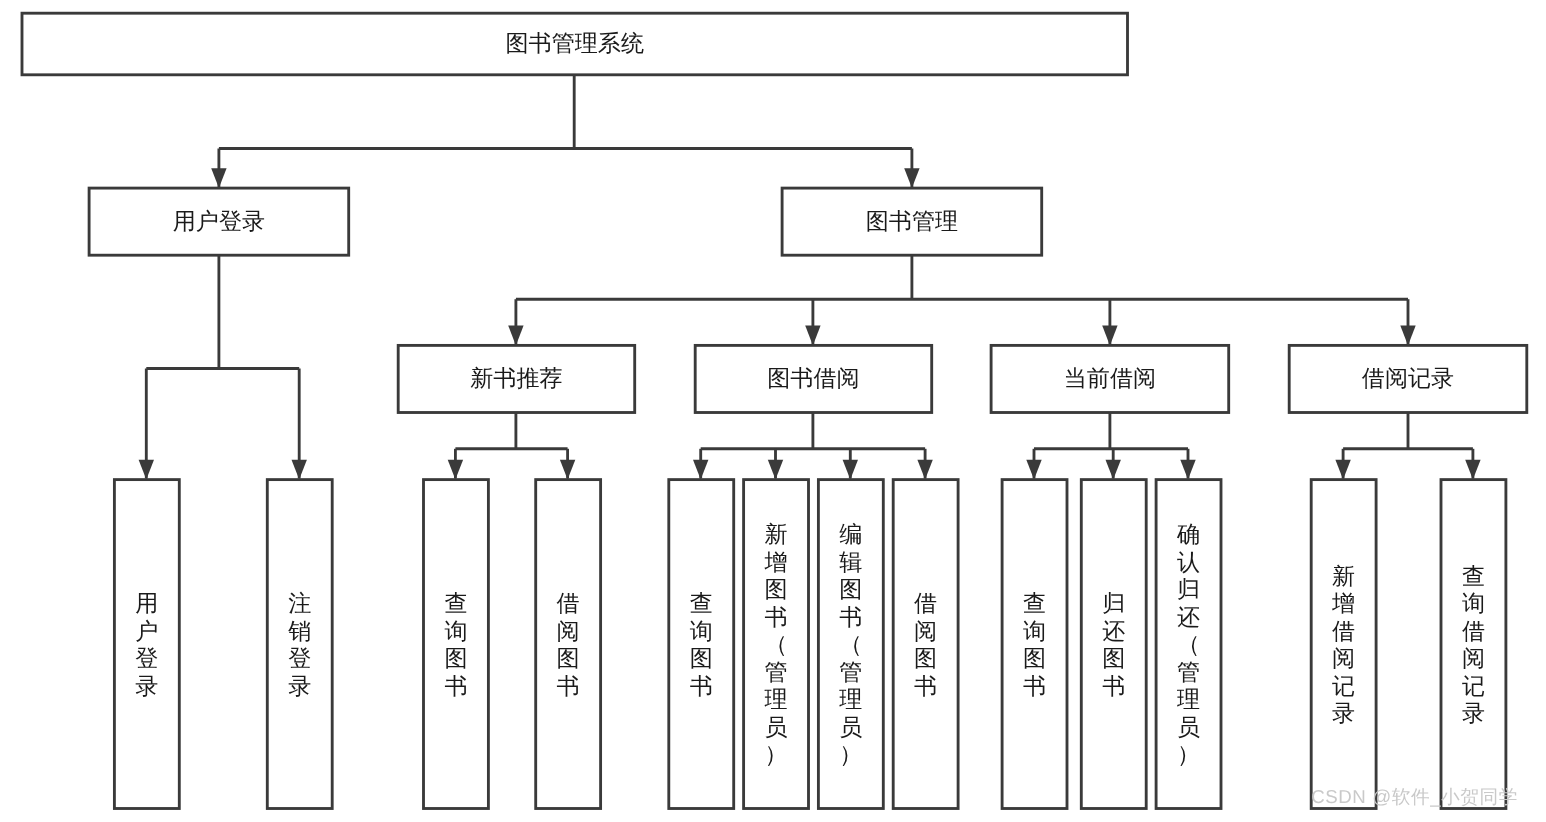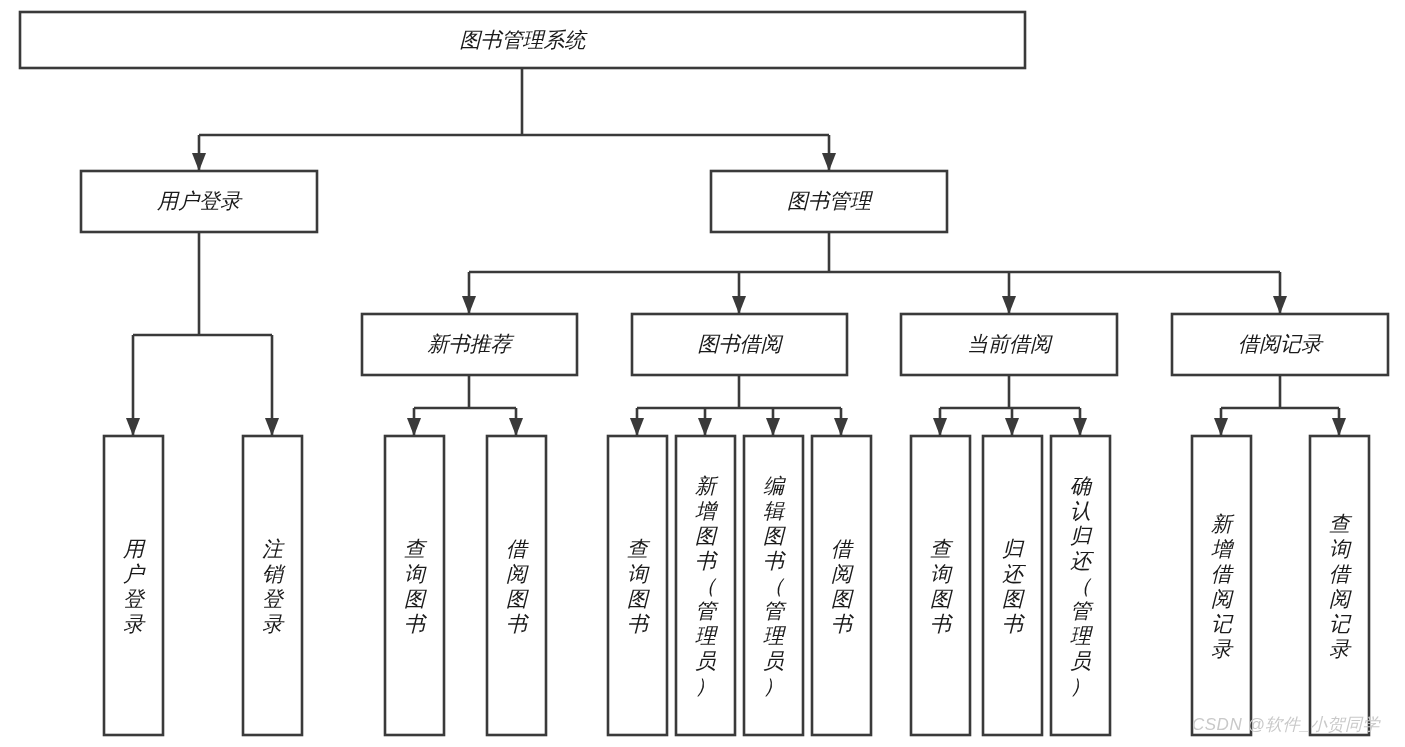--- a/index.html
+++ b/index.html
@@ -13,21 +13,20 @@
     position: relative;
     font-family: "Liberation Sans", sans-serif;
     overflow: hidden;
   }
   #diagram-root {
     position: absolute;
     left: 0;
     top: 0;
     width: 1341px;
     height: 747px;
-    font-style: italic;
   }
   .node-box {
     fill: #ffffff;
     stroke: #3a3a3a;
     stroke-width: 2.6;
   }
   .node-label-h {
     font-family: "Liberation Sans", sans-serif;
     font-size: 21px;
     fill: #1a1a1a;

